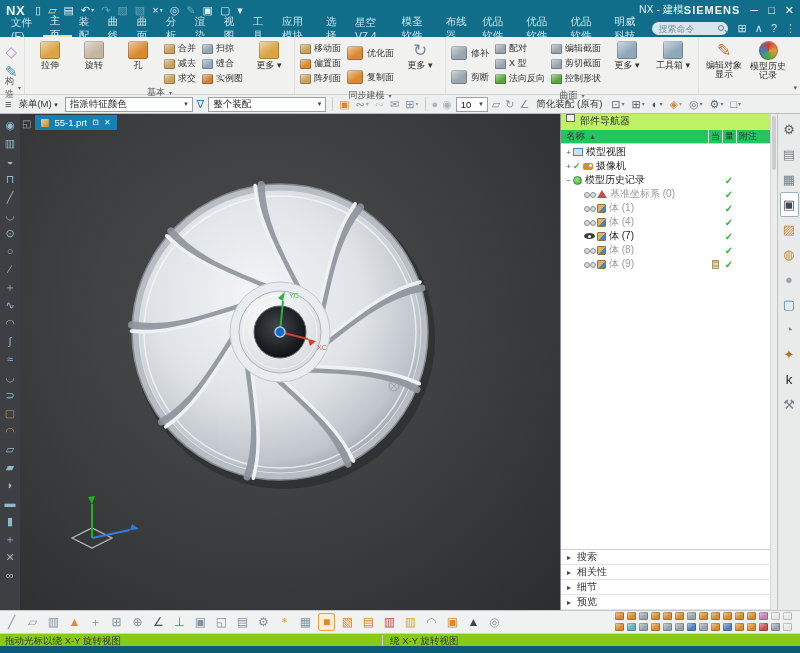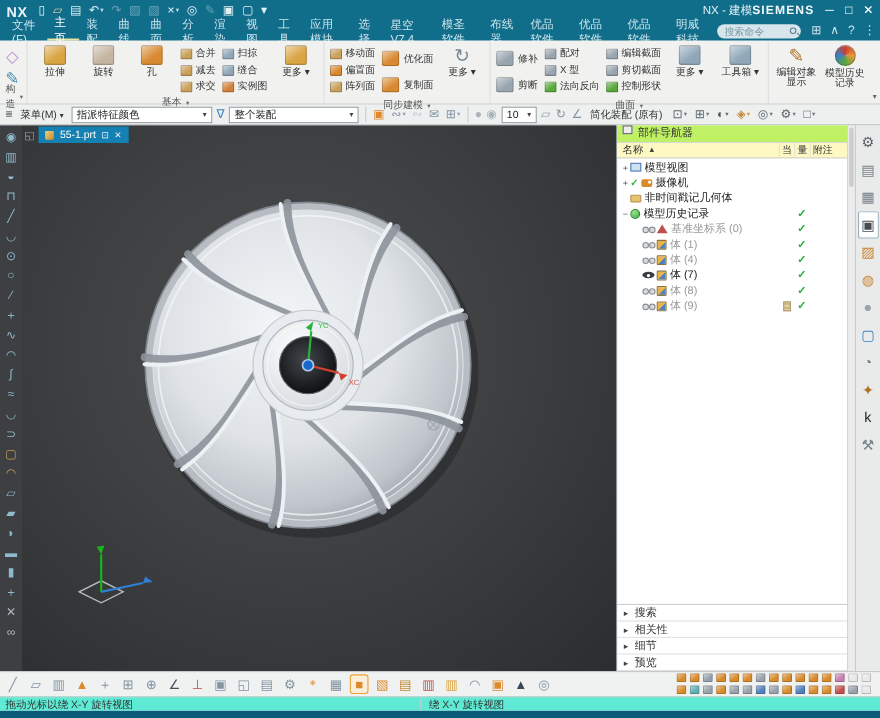--- a/index.html
+++ b/index.html
@@ -56,21 +56,21 @@
 .tabbar{height:16px;display:flex;align-items:flex-end;padding-left:2px;gap:4px}
 .tabbar .pregl{color:#9aa4ab;font-size:10px;margin-bottom:1px}
 .tab{height:15px;background:#1581b3;color:#fff;display:flex;align-items:center;padding:0 6px;gap:5px;font-size:9.5px}
 .tab .ticon{width:8px;height:8px;background:linear-gradient(135deg,#f2cf7d,#c9882f);border-radius:1px}
 .tab .tg{font-size:8px;color:#e8f2f8}
 .canvas-svg{position:absolute;left:0;top:16px}
 
 .navpanel{width:210px;background:#fff;border-left:1px solid #8f9499;display:flex;flex-direction:column;font-size:10px;color:#222}
 .navheader{height:16px;display:flex;align-items:flex-start;gap:5px;padding:0 5px;border-bottom:1px solid #d8d8d8;background:#bef264;color:#333}
 .panelglyph{width:9px;height:8px;border:1px solid #666;background:#eee}
-.navcols{height:14px;display:flex;align-items:flex-end;background:#fef9c3;border-bottom:1px solid #d0d0d0;color:#333;font-size:9.5px}
+.navcols{height:14px;display:flex;align-items:flex-end;background:#22c55e;border-bottom:1px solid #d0d0d0;color:#333;font-size:9.5px}
 .navcols .cname{flex:1;padding-left:5px;display:flex;align-items:center;gap:4px}
 .navcols .sort{font-size:7px;color:#444}
 .ccell{width:14px;border-left:1px solid #e0e0e0;height:100%;display:flex;align-items:center;justify-content:center;font-size:9px}
 .ccell.wide{width:34px;justify-content:flex-start;padding-left:2px}
 .navtree{flex:1;overflow:hidden;padding-top:1px}
 .nrow{height:14px;display:flex;align-items:center;font-size:10px;color:#222;padding-left:3px}
 .nrow.gray{color:#9a9a9a}
 .nexp{width:9px;text-align:center;font-size:8px;color:#555;flex:0 0 auto}
 .nindent{width:11px;flex:0 0 auto}
 .pcheck{color:#2fae3e;font-weight:bold;font-size:9px;width:10px;flex:0 0 auto}
@@ -101,21 +101,21 @@
 .scrollthumb{position:absolute;left:1px;top:2px;width:4px;height:54px;background:#cdcdcd;border-radius:2px}
 .rstrip{width:23px;background:#e9eaea;border-left:1px solid #c2c4c6;display:flex;flex-direction:column;align-items:center;padding-top:3px;gap:0}
 .rstrip .gl{width:19px;height:25px;font-size:13px;color:#5a6770}
 .rstrip .gl.pressed{background:#fff;box-shadow:inset 0 0 0 1px #9ab0bd;border-radius:2px}
 
 .bottombar{height:23px;background:#f0f1f1;border-top:1px solid #c6c9cb;display:flex;align-items:center;padding:0 4px;gap:6px}
 .bottombar .gl{width:15px;height:16px;font-size:12px}
 .bottombar .gl.pressed{box-shadow:0 0 0 1px #e8a13c;background:#fdeed8;border-radius:2px}
 .bgrid{margin-left:auto;display:grid;grid-template-rows:repeat(2,9px);grid-auto-flow:column;gap:2px 3px;margin-right:4px}
 .mini{width:9px;height:8px;border-radius:1px;box-shadow:inset 0 0 0 1px rgba(0,0,0,.2)}
-.statusbar{height:13px;background:#5eead4;border-top:1px solid #cfcfcf;position:relative;font-size:9.5px;color:#333}
+.statusbar{height:13px;background:#84cc16;border-top:1px solid #cfcfcf;position:relative;font-size:9.5px;color:#333}
 .statusbar .sleft{position:absolute;left:5px;top:1px}
 .statusbar .smid{position:absolute;left:390px;top:1px}
 .statusbar .ssep{position:absolute;left:382px;top:1px;width:1px;height:11px;background:#c9cccd}
 .framebottom{height:7px;background:#0b5a77}
 </style>
 </head>
 <body>
 
 <div class="titlebar">
   <span class="nx-logo">NX</span>
@@ -567,29 +567,20 @@
           <span class="nexp">+</span>
           <span class="pcheck">✓</span>
           <span class="nic ic-camera"></span>
           <span class="nlabel">摄像机</span>
           <span class="nspace"></span>
           <span class="ncell"></span>
           <span class="ncell"></span>
           <span class="ncell wide"></span>
         </div>
         <div class="nrow">
-          <span class="nexp"></span>
-          <span class="nic ic-folder"></span>
-          <span class="nlabel">非时间戳记几何体</span>
-          <span class="nspace"></span>
-          <span class="ncell"></span>
-          <span class="ncell"></span>
-          <span class="ncell wide"></span>
-        </div>
-        <div class="nrow">
           <span class="nexp">−</span>
           <span class="nic ic-history"></span>
           <span class="nlabel">模型历史记录</span>
           <span class="nspace"></span>
           <span class="ncell"></span>
           <span class="ncell">
             <span class="ncheck">✓</span>
           </span>
           <span class="ncell wide"></span>
         </div>

